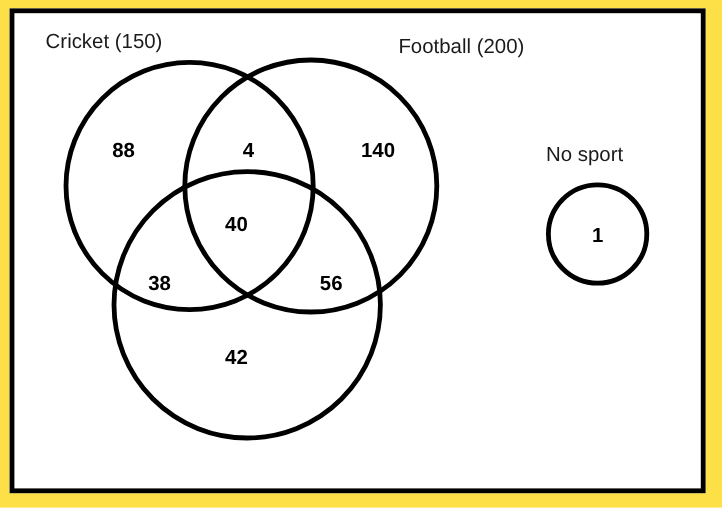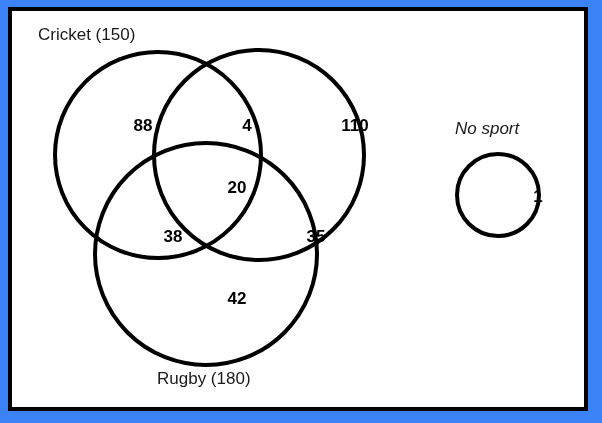--- a/index.html
+++ b/index.html
@@ -10,21 +10,21 @@
   body {
     width: 602px;
     height: 423px;
     font-family: "Liberation Sans", sans-serif;
     overflow: hidden;
   }
   #venn-page {
     position: relative;
     width: 602px;
     height: 423px;
-    background: #3b82f6;
+    background: #fde047;
   }
   .outer-frame {
     position: absolute;
     left: 8px;
     top: 7px;
     width: 580px;
     height: 404px;
     border: 4px solid #000000;
     box-sizing: border-box;
     background: #ffffff;
@@ -57,53 +57,52 @@
   }
   .region-value {
     position: absolute;
     font-family: "Liberation Sans", sans-serif;
     font-size: 17px;
     font-weight: bold;
     color: #000000;
     white-space: nowrap;
     line-height: 1;
     transform: translate(-50%, -50%);
-    margin-left: 40px;
   }
 </style>
 </head>
 <body>
 
 <div id="venn-page">
 
   <div class="outer-frame"></div>
 
   <svg class="venn-canvas" viewBox="0 0 602 423">
     <circle class="venn-circle" cx="158" cy="155" r="103"></circle>
     <circle class="venn-circle" cx="259" cy="155" r="105"></circle>
     <circle class="venn-circle" cx="206" cy="254" r="111"></circle>
     <circle class="small-circle" cx="498" cy="195" r="41"></circle>
   </svg>
 
   <div class="set-label" style="left:38px; top:26px;">Cricket (150)</div>
 
+  <div class="set-label" style="left:332px; top:30px;">Football (200)</div>
 
-  <div class="set-label" style="left:157px; top:370px;">Rugby (180)</div>
 
-  <div class="set-label" style="left:455px; top:120px;font-style:italic;">No sport</div>
+  <div class="set-label" style="left:455px; top:120px;">No sport</div>
 
   <div class="region-value" style="left:103px; top:125px;">88</div>
 
   <div class="region-value" style="left:207px; top:125px;">4</div>
 
-  <div class="region-value" style="left:315px; top:125px;">110</div>
+  <div class="region-value" style="left:315px; top:125px;">140</div>
 
-  <div class="region-value" style="left:197px; top:187px;">20</div>
+  <div class="region-value" style="left:197px; top:187px;">40</div>
 
   <div class="region-value" style="left:133px; top:236px;">38</div>
 
-  <div class="region-value" style="left:276px; top:236px;">35</div>
+  <div class="region-value" style="left:276px; top:236px;">56</div>
 
   <div class="region-value" style="left:197px; top:298px;">42</div>
 
   <div class="region-value" style="left:498px; top:196px;">1</div>
 
 </div>
 
 </body></html>

